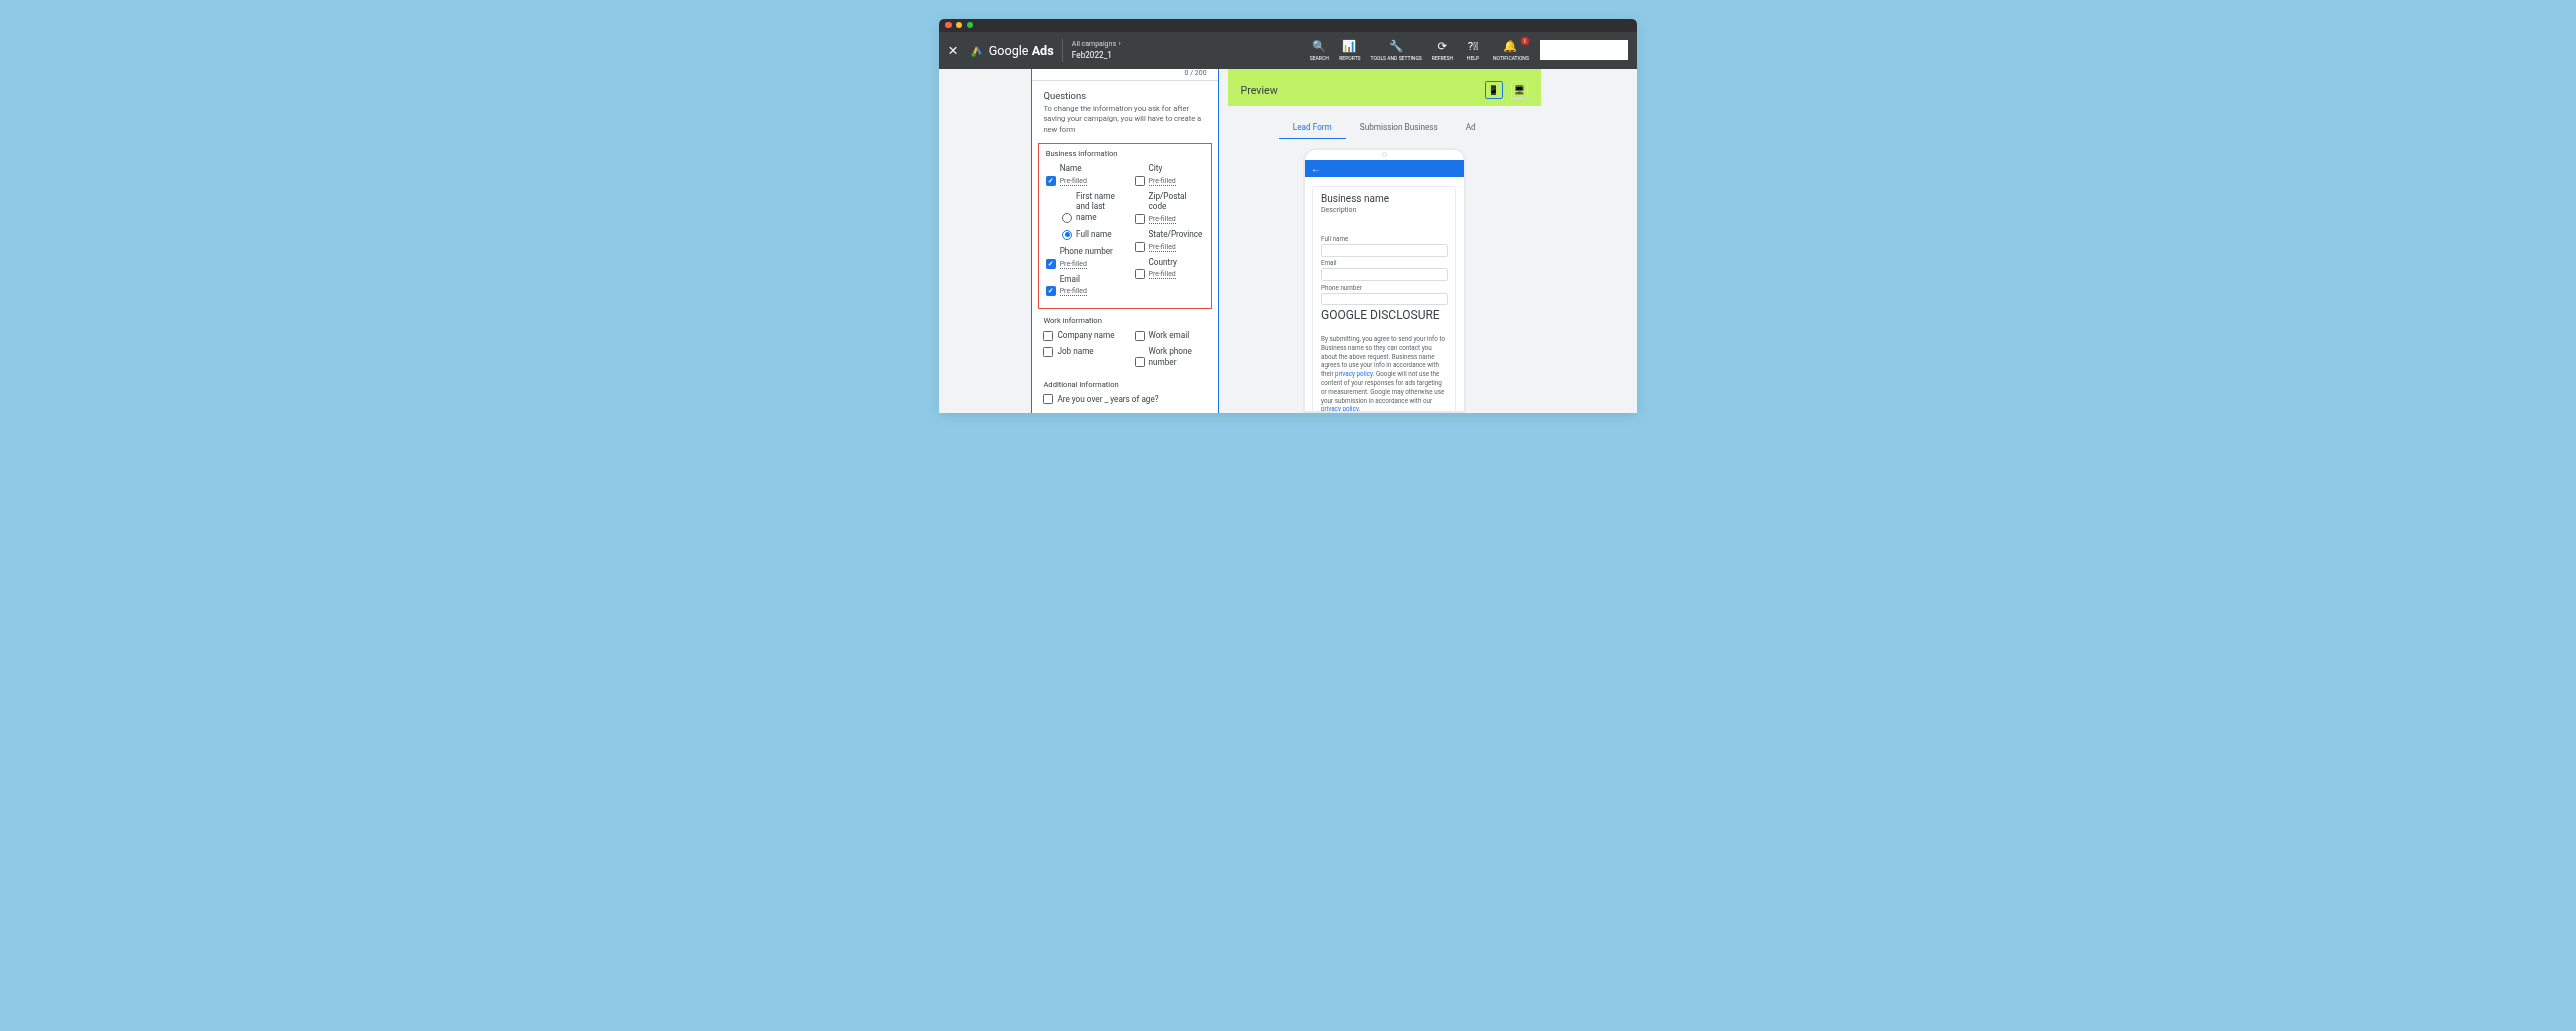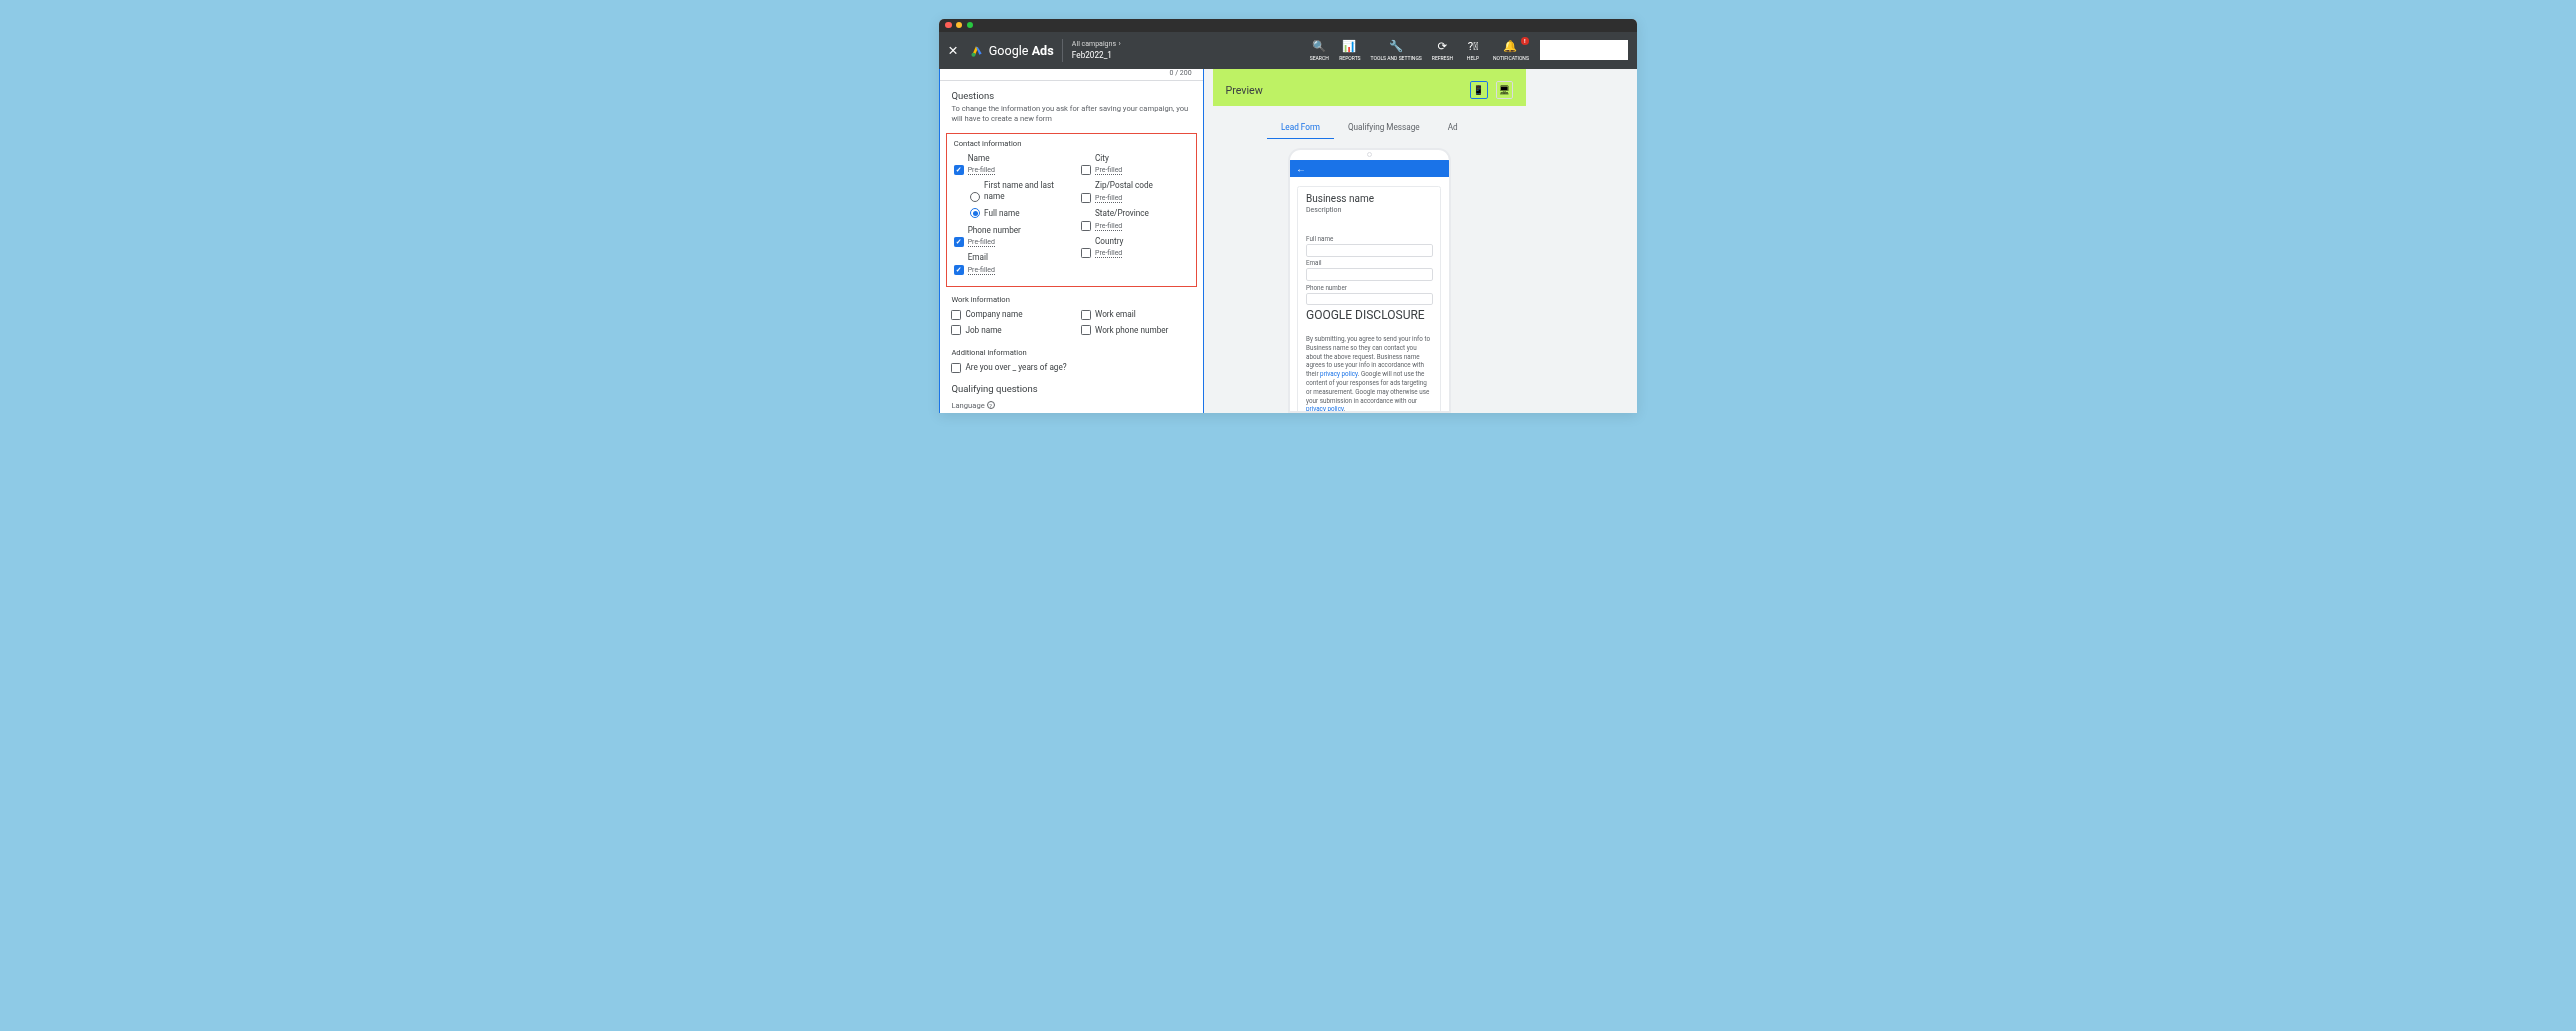--- a/index.html
+++ b/index.html
@@ -17,21 +17,21 @@
 .breadcrumb{font-size:7px;color:#d6d6d6;line-height:1.4}
 .breadcrumb .sub{font-size:8.2px;color:#fff}
 .chev-r{font-size:7.6px;margin-left:2.5px}
 .header-spacer{flex:1}
 .header-actions{display:flex;gap:0;align-items:center}
 .h-action{display:flex;flex-direction:column;align-items:center;padding:0 5px;color:#fff;cursor:pointer;font-size:5px;min-width:30px;position:relative}
 .h-action .ic{font-size:11.4px;margin-bottom:1.9px}
 .notif-badge{position:absolute;top:-1.9px;right:5px;width:8.2px;height:8.2px;background:#d93025;border-radius:50%;display:flex;align-items:center;justify-content:center;font-size:5.7px;font-weight:700}
 .search-box{width:88px;height:20px;background:#fff;margin-left:6.3px}
 .content{display:flex;background:#f1f3f4;height:344px}
-.form-panel{width:265px;background:#fff;border-left:1.3px solid #1a73e8;border-right:1.3px solid #1a73e8;padding:0;overflow:hidden}
+.form-panel{width:188px;background:#fff;margin-left:92px;border-left:1.3px solid #1a73e8;border-right:1.3px solid #1a73e8;padding:0;overflow:hidden}
 .form-inner{padding:0 11.4px 11.4px}
 .topline{border-bottom:0.6px solid #dadce0;margin:0 -11.4px 8.8px;padding:0 11.4px 3.8px;display:flex;justify-content:flex-end}
 .section-title{font-size:9.5px;color:#3c4043;margin-bottom:2.5px}
 .section-desc{font-size:7.6px;color:#5f6368;line-height:1.4;margin-bottom:7.6px}
 .highlight-box{border:0.6px solid #e74c3c;padding:5px 6.3px 6.3px;margin:0 -5px 7.6px}
 .group-label{font-size:7.6px;color:#3c4043;margin-bottom:5px}
 .two-col{display:flex;gap:19px}
 .col{flex:1}
 .field-row{display:flex;align-items:flex-end;margin-bottom:5px;gap:4px}
 .cb,.rb{width:10px;height:10px;flex-shrink:0;margin-top:0.6px}
@@ -132,21 +132,21 @@
     <div class="form-panel">
       <div class="form-inner">
         <div class="topline">
               <span style="font-size:7px;color:#5f6368">0 / 200</span>
             </div>
 
         <div class="section-title">Questions</div>
         <div class="section-desc">To change the information you ask for after saving your campaign, you will have to create a new form</div>
 
         <div class="highlight-box">
-          <div class="group-label">Contact information</div>
+          <div class="group-label">Business information</div>
           <div class="two-col">
             <div class="col">
               <div class="field-row">
                     <span class="cb checked"></span>
                     <div><div class="field-label">Name</div><span class="prefilled">Pre-filled</span></div>
                   </div>
               <div class="field-row" style="margin-left:16.4px;margin-bottom:6.3px">
                     <span class="rb"></span>
                     <div class="field-label">First name and last name</div>
                   </div>
@@ -227,21 +227,21 @@
           <div class="dt active">
                 <span>📱</span>
               </div>
           <div class="dt">
                 <span>🖥</span>
               </div>
         </div>
       </div>
       <div class="preview-tabs">
         <div class="ptab active">Lead Form</div>
-        <div class="ptab">Qualifying Message</div>
+        <div class="ptab">Submission Business</div>
         <div class="ptab">Ad</div>
       </div>
       <div class="preview-body">
         <div class="phone">
           <div class="phone-top">
                 <div class="speaker"></div>
               </div>
           <div class="phone-bar">
                 <span class="back-arrow">←</span>
               </div>

